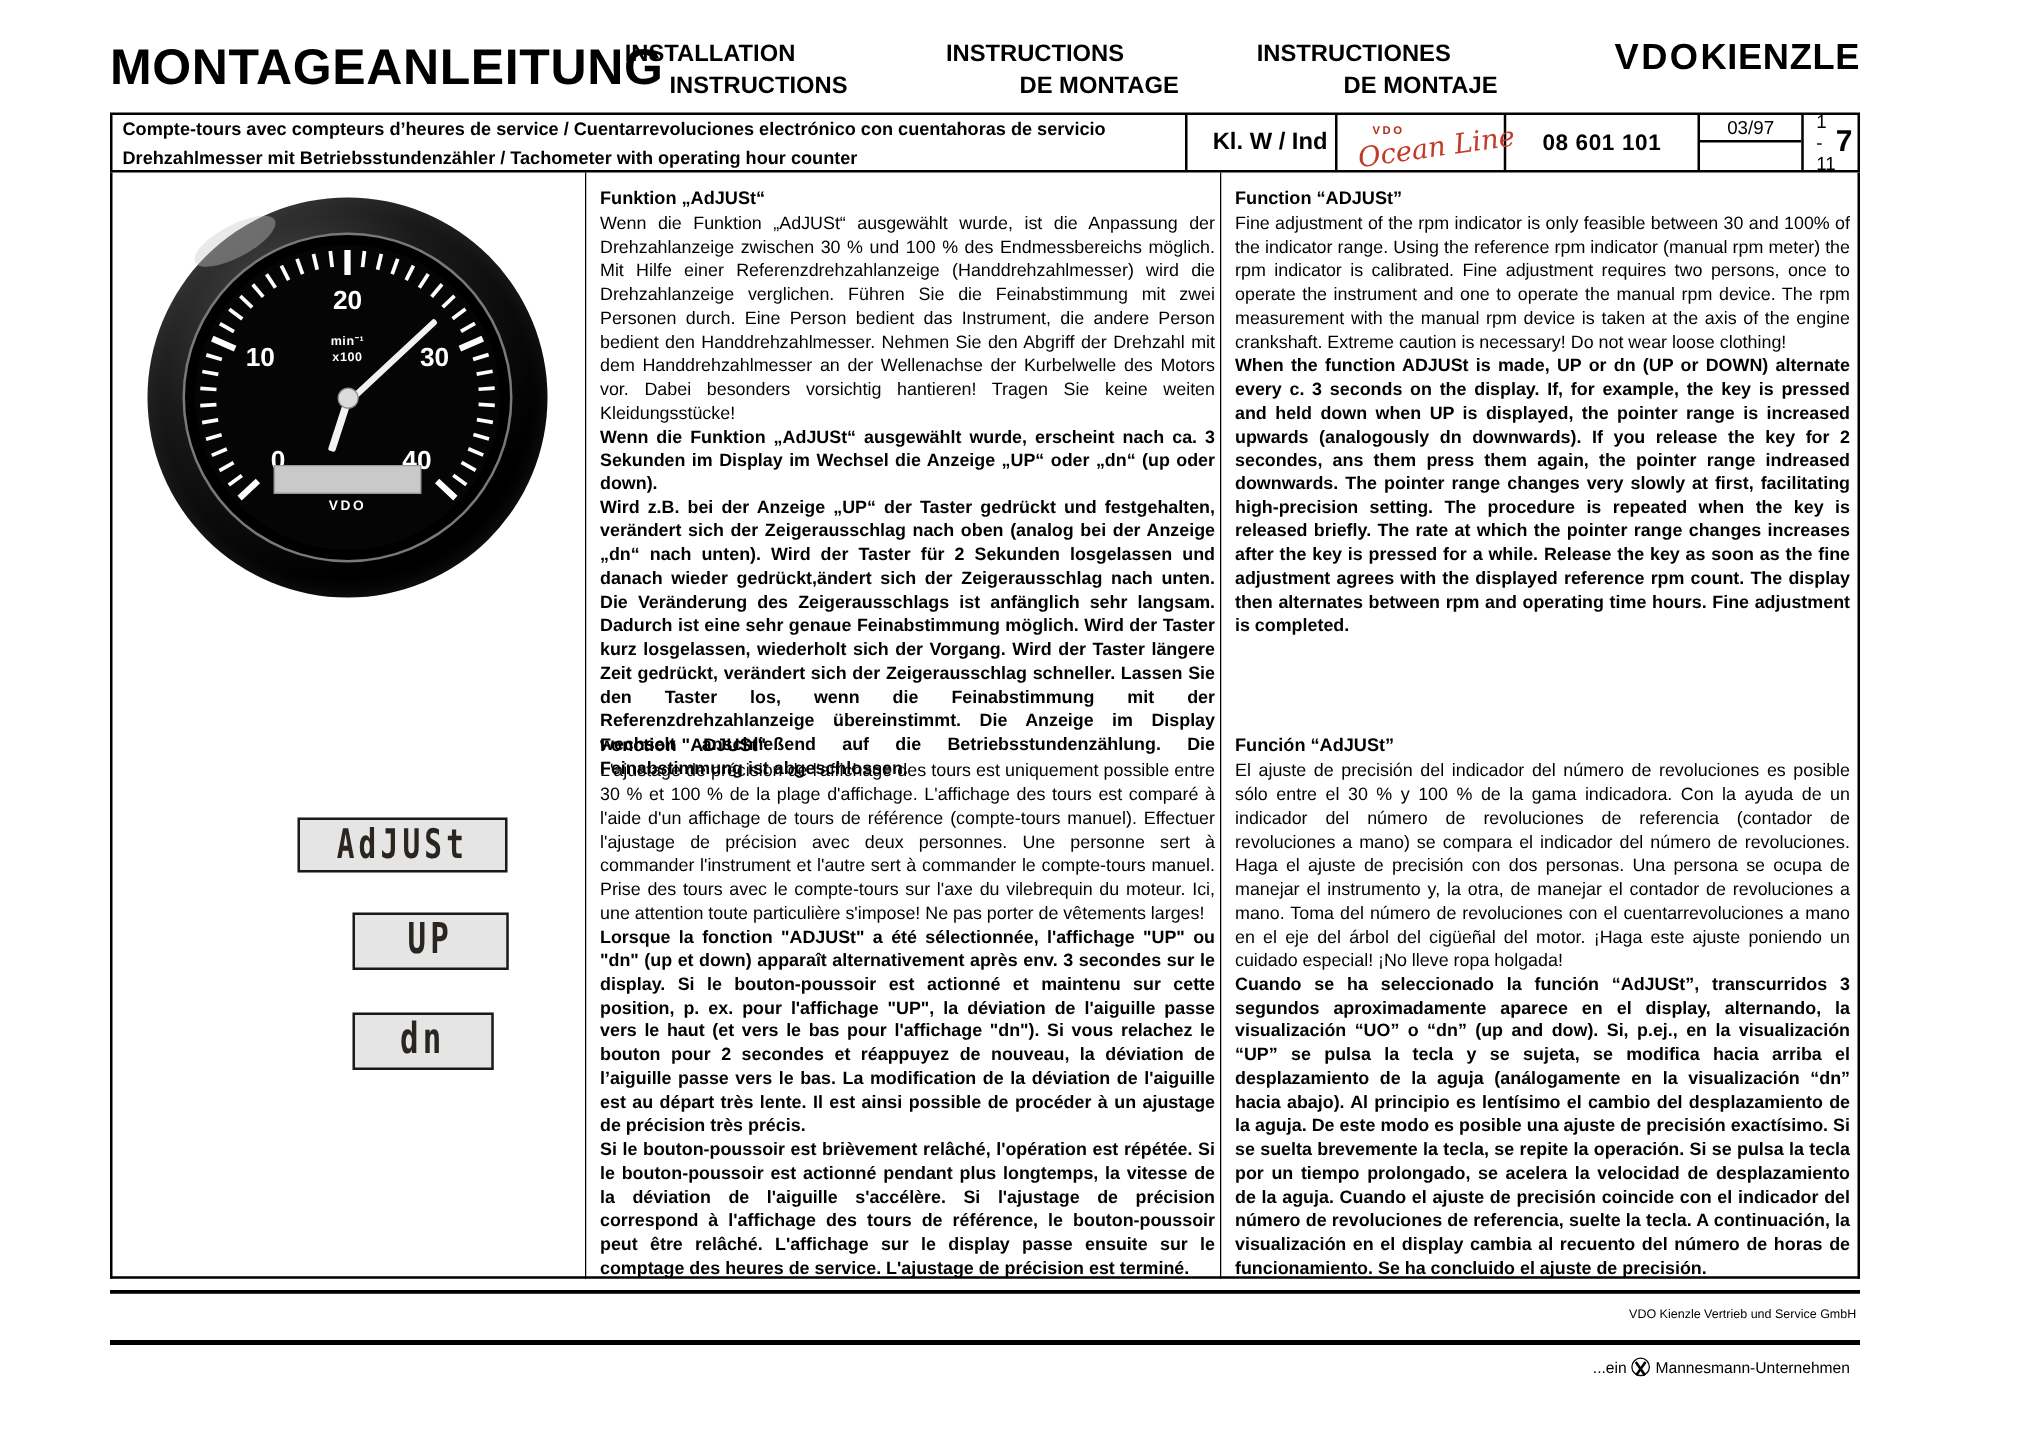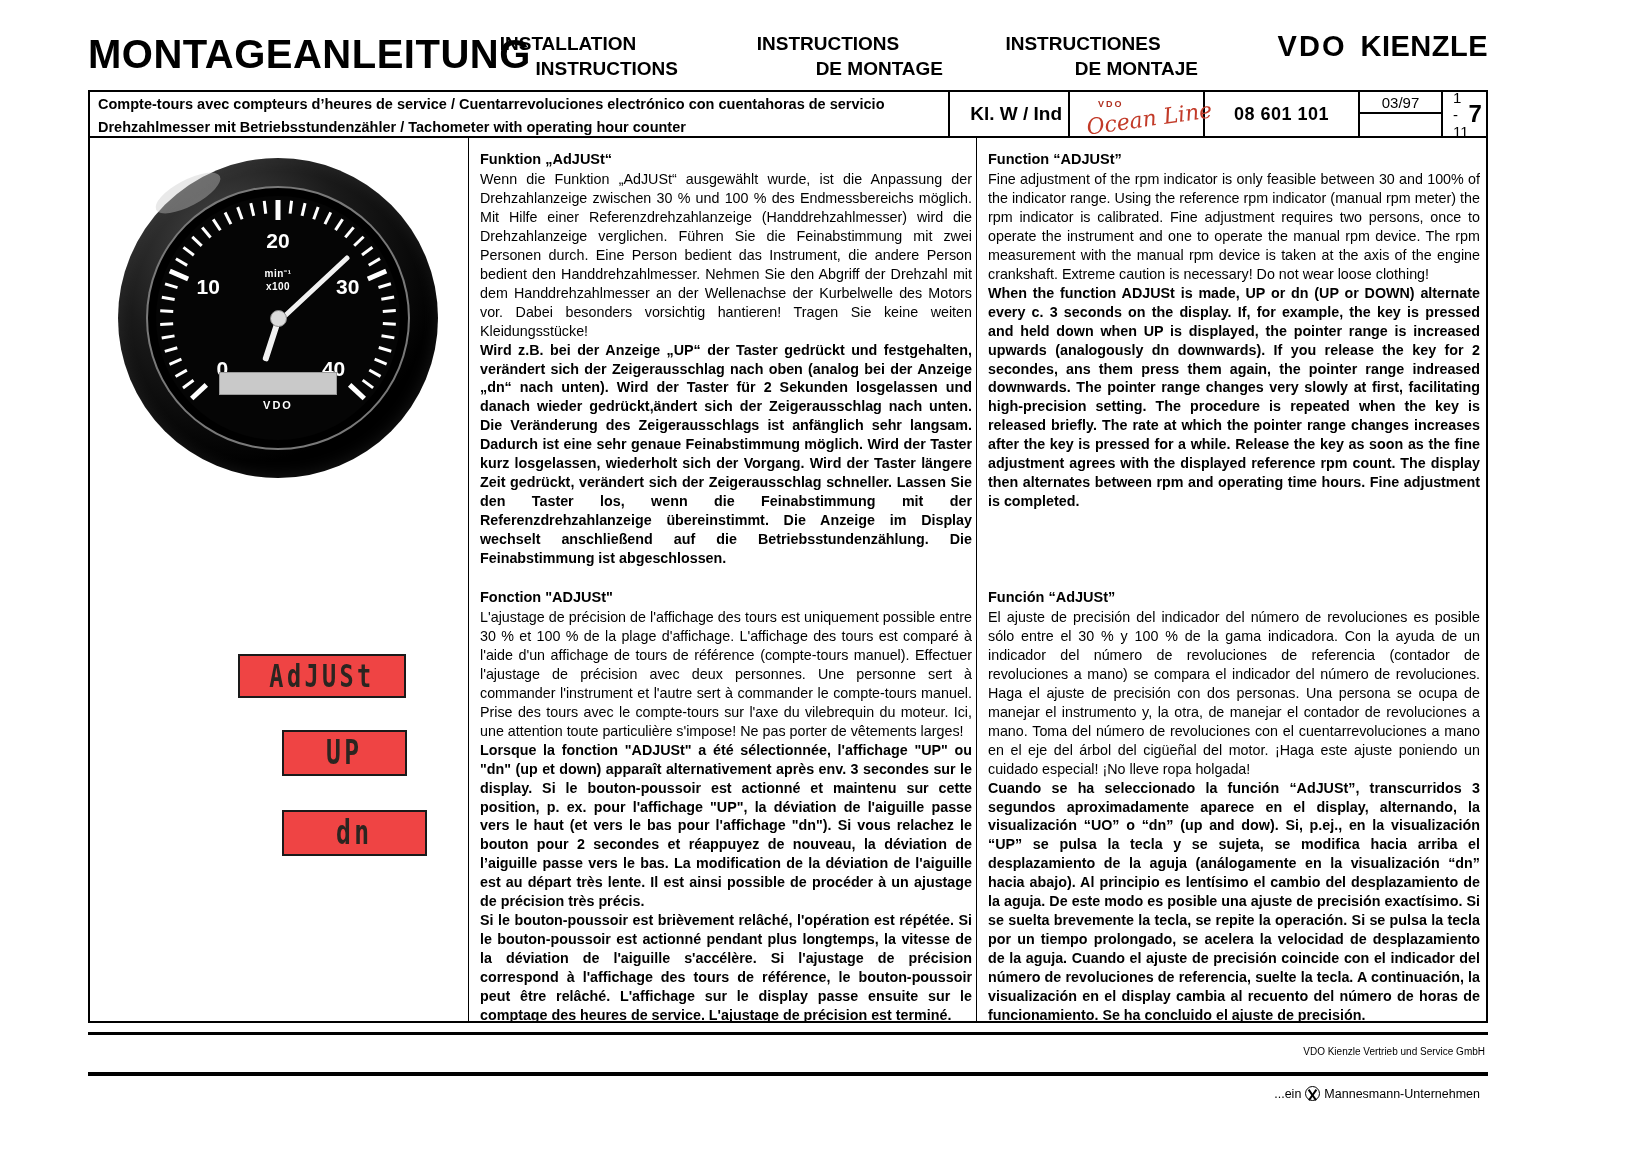--- a/index.html
+++ b/index.html
@@ -30,21 +30,21 @@
   .hdr-lang .l2 { display: block; text-align: right; }
   .hdr-lang.en { left: 370px; width: 220px; }
   .hdr-lang.fr { left: 625px; width: 230px; }
   .hdr-lang.es { left: 880px; width: 230px; }
   .hdr-brand {
     position: absolute; right: 0; top: 4px;
     font-size: 29px; font-weight: bold; white-space: nowrap;
     letter-spacing: 0.5px;
   }
   .hdr-brand .vdo { letter-spacing: 2px; }
-  .hdr-brand .kz { margin-left: 14px; letter-spacing: 0.5px; }
+  .hdr-brand .kz { letter-spacing: 0.5px; }
 
   
   .infobar {
     position: absolute; left: 88px; top: 90px; width: 1400px; height: 48px;
     border: 2px solid #000; display: flex; align-items: stretch;
   }
   .ib-titles {
     flex: 0 0 858px; padding: 3px 0 0 8px;
     display: flex; flex-direction: column; justify-content: center;
   }
@@ -171,32 +171,32 @@
   }
   .hub {
     position: absolute; left: 50%; top: 50%;
     width: 17px; height: 17px; margin: -8.5px 0 0 -8.5px;
     border-radius: 50%; background: #dcdcdc;
     border: 1px solid #8a8a8a;
   }
 
   
   .lcd {
-    position: absolute; background: #ef4444; border: 2px solid #1a1a1a;
+    position: absolute; background: #e5e5e5; border: 2px solid #1a1a1a;
     display: flex; align-items: center; justify-content: center;
     font-family: "DejaVu Sans Mono", monospace;
     font-weight: bold; color: #2b2520; overflow: hidden;
   }
   .lcd span {
     display: inline-block; transform: scaleY(1.55) scaleX(1.12);
     letter-spacing: 3px; line-height: 1;
   }
   .lcd-adjust { left: 148px; top: 516px; width: 168px; height: 44px; font-size: 21px; }
   .lcd-up     { left: 192px; top: 592px; width: 125px; height: 46px; font-size: 22px; }
-  .lcd-dn     { left: 192px; top: 672px; width: 145px; height: 46px; font-size: 22px; }
+  .lcd-dn     { left: 192px; top: 672px; width: 113px; height: 46px; font-size: 22px; }
 
   
   .col { position: absolute; width: 492px; }
   .col h3 {
     margin: 0 0 1px 0; font-size: 14.5px; font-weight: bold;
     line-height: 1.32;
   }
   .col p {
     margin: 0; font-size: 14.3px; line-height: 1.325;
     text-align: justify; text-justify: inter-word;
@@ -371,20 +371,21 @@
     <div class="lcd lcd-up">
       <span>UP</span>
     </div>
     <div class="lcd lcd-dn">
       <span>dn</span>
     </div>
 
     <div class="col col-de">
       <h3>Funktion „AdJUSt“</h3>
       <p>Wenn die Funktion „AdJUSt“ ausgewählt wurde, ist die Anpassung der Drehzahlanzeige zwischen 30 % und 100 % des Endmessbereichs möglich. Mit Hilfe einer Referenzdrehzahlanzeige (Handdrehzahlmesser) wird die Drehzahlanzeige verglichen. Führen Sie die Feinabstimmung mit zwei Personen durch. Eine Person bedient das Instrument, die andere Person bedient den Handdrehzahlmesser. Nehmen Sie den Abgriff der Drehzahl mit dem Handdrehzahlmesser an der Wellenachse der Kurbelwelle des Motors vor. Dabei besonders vorsichtig hantieren! Tragen Sie keine weiten Kleidungsstücke!</p>
+      <p>Wenn die Funktion „AdJUSt“ ausgewählt wurde, erscheint nach ca. 3 Sekunden im Display im Wechsel die Anzeige „UP“ oder „dn“ (up oder down).</p>
       <p>Wird z.B. bei der Anzeige „UP“ der Taster gedrückt und festgehalten, verändert sich der Zeigerausschlag nach oben (analog bei der Anzeige „dn“ nach unten). Wird der Taster für 2 Sekunden losgelassen und danach wieder gedrückt,ändert sich der Zeigerausschlag nach unten. Die Veränderung des Zeigerausschlags ist anfänglich sehr langsam. Dadurch ist eine sehr genaue Feinabstimmung möglich. Wird der Taster kurz losgelassen, wiederholt sich der Vorgang. Wird der Taster längere Zeit gedrückt, verändert sich der Zeigerausschlag schneller. Lassen Sie den Taster los, wenn die Feinabstimmung mit der Referenzdrehzahlanzeige übereinstimmt. Die Anzeige im Display wechselt anschließend auf die Betriebsstundenzählung. Die Feinabstimmung ist abgeschlossen.</p>
     </div>
 
     <div class="col col-en">
       <h3>Function “ADJUSt”</h3>
       <p>Fine adjustment of the rpm indicator is only feasible between 30 and 100% of the indicator range. Using the reference rpm indicator (manual rpm meter) the rpm indicator is calibrated. Fine adjustment requires two persons, once to operate the instrument and one to operate the manual rpm device. The rpm measurement with the manual rpm device is taken at the axis of the engine crankshaft. Extreme caution is necessary! Do not wear loose clothing!</p>
       <p>When the function ADJUSt is made, UP or dn (UP or DOWN) alternate every c. 3 seconds on the display. If, for example, the key is pressed and held down when UP is displayed, the pointer range is increased upwards (analogously dn downwards). If you release the key for 2 secondes, ans them press them again, the pointer range indreased downwards. The pointer range changes very slowly at first, facilitating high-precision setting. The procedure is repeated when the key is released briefly. The rate at which the pointer range changes increases after the key is pressed for a while. Release the key as soon as the fine adjustment agrees with the displayed reference rpm count. The display then alternates between rpm and operating time hours. Fine adjustment is completed.</p>
     </div>
 
     <div class="col col-fr">

